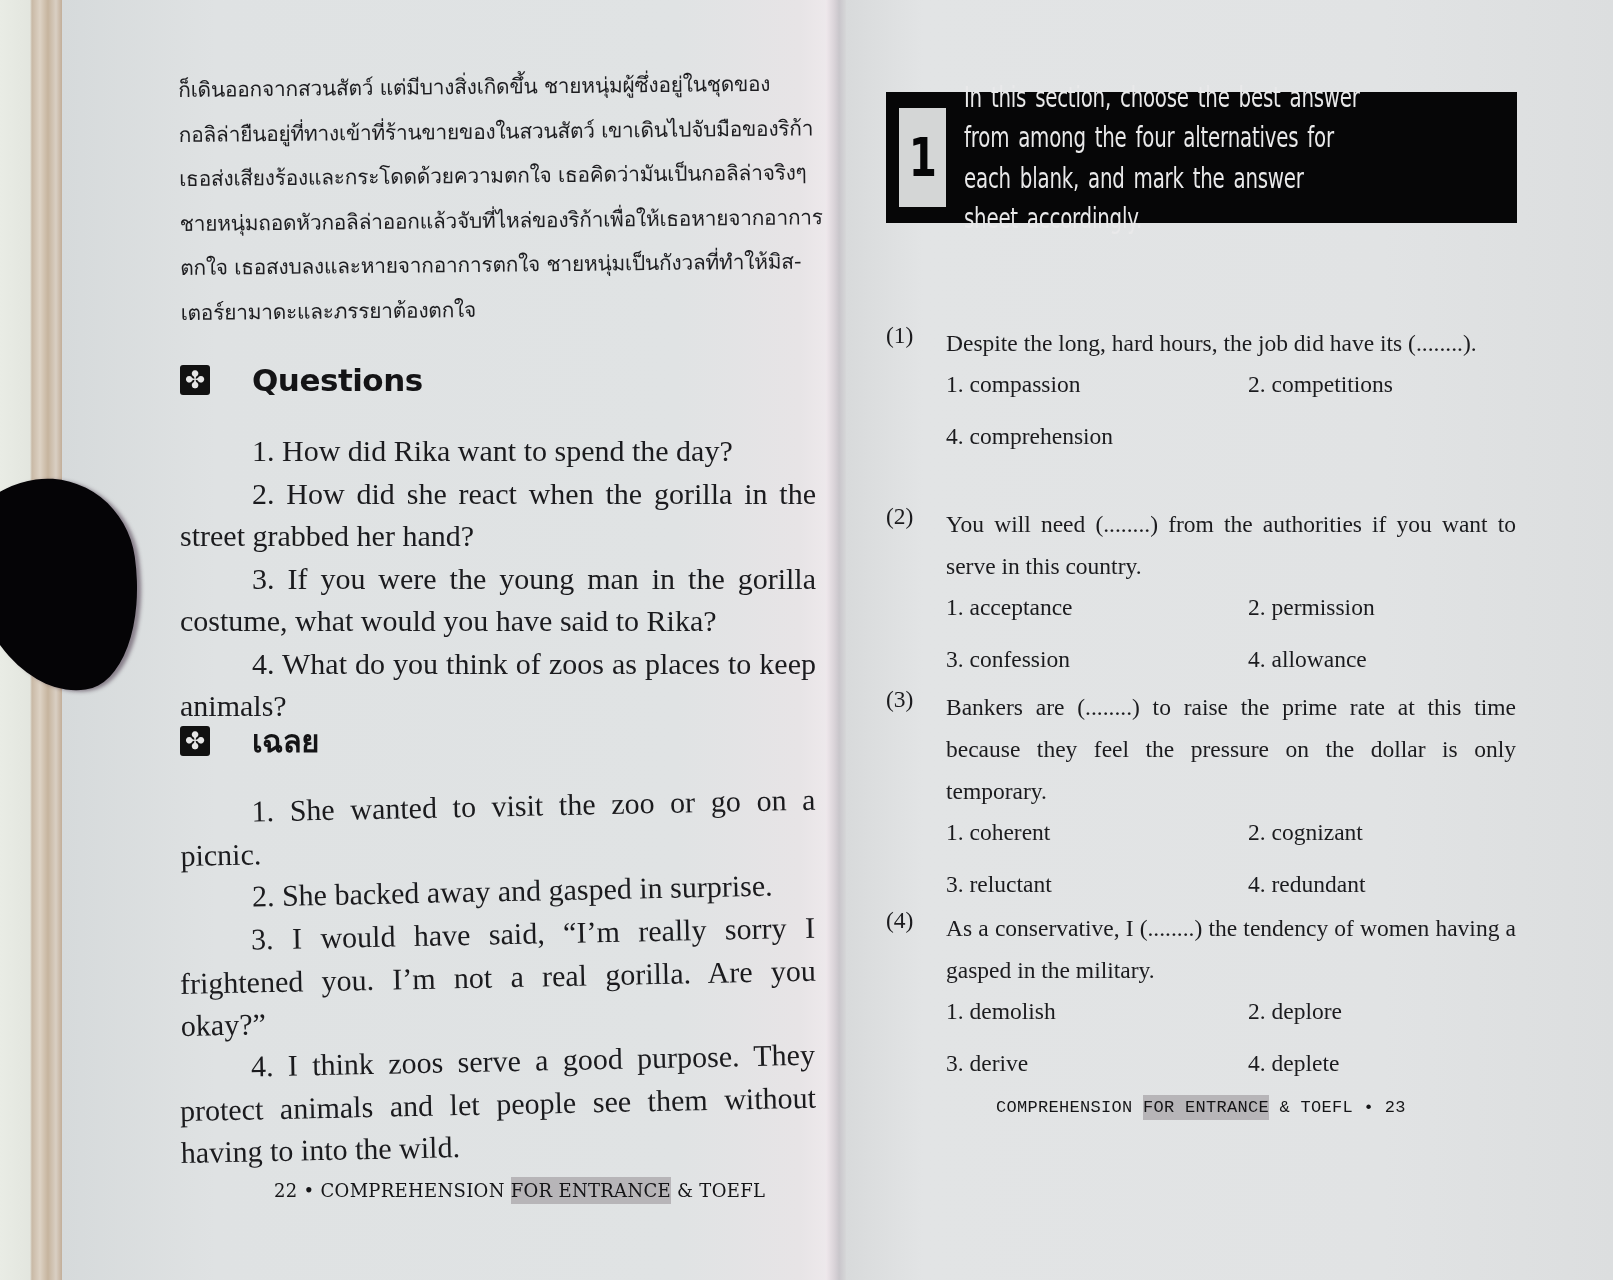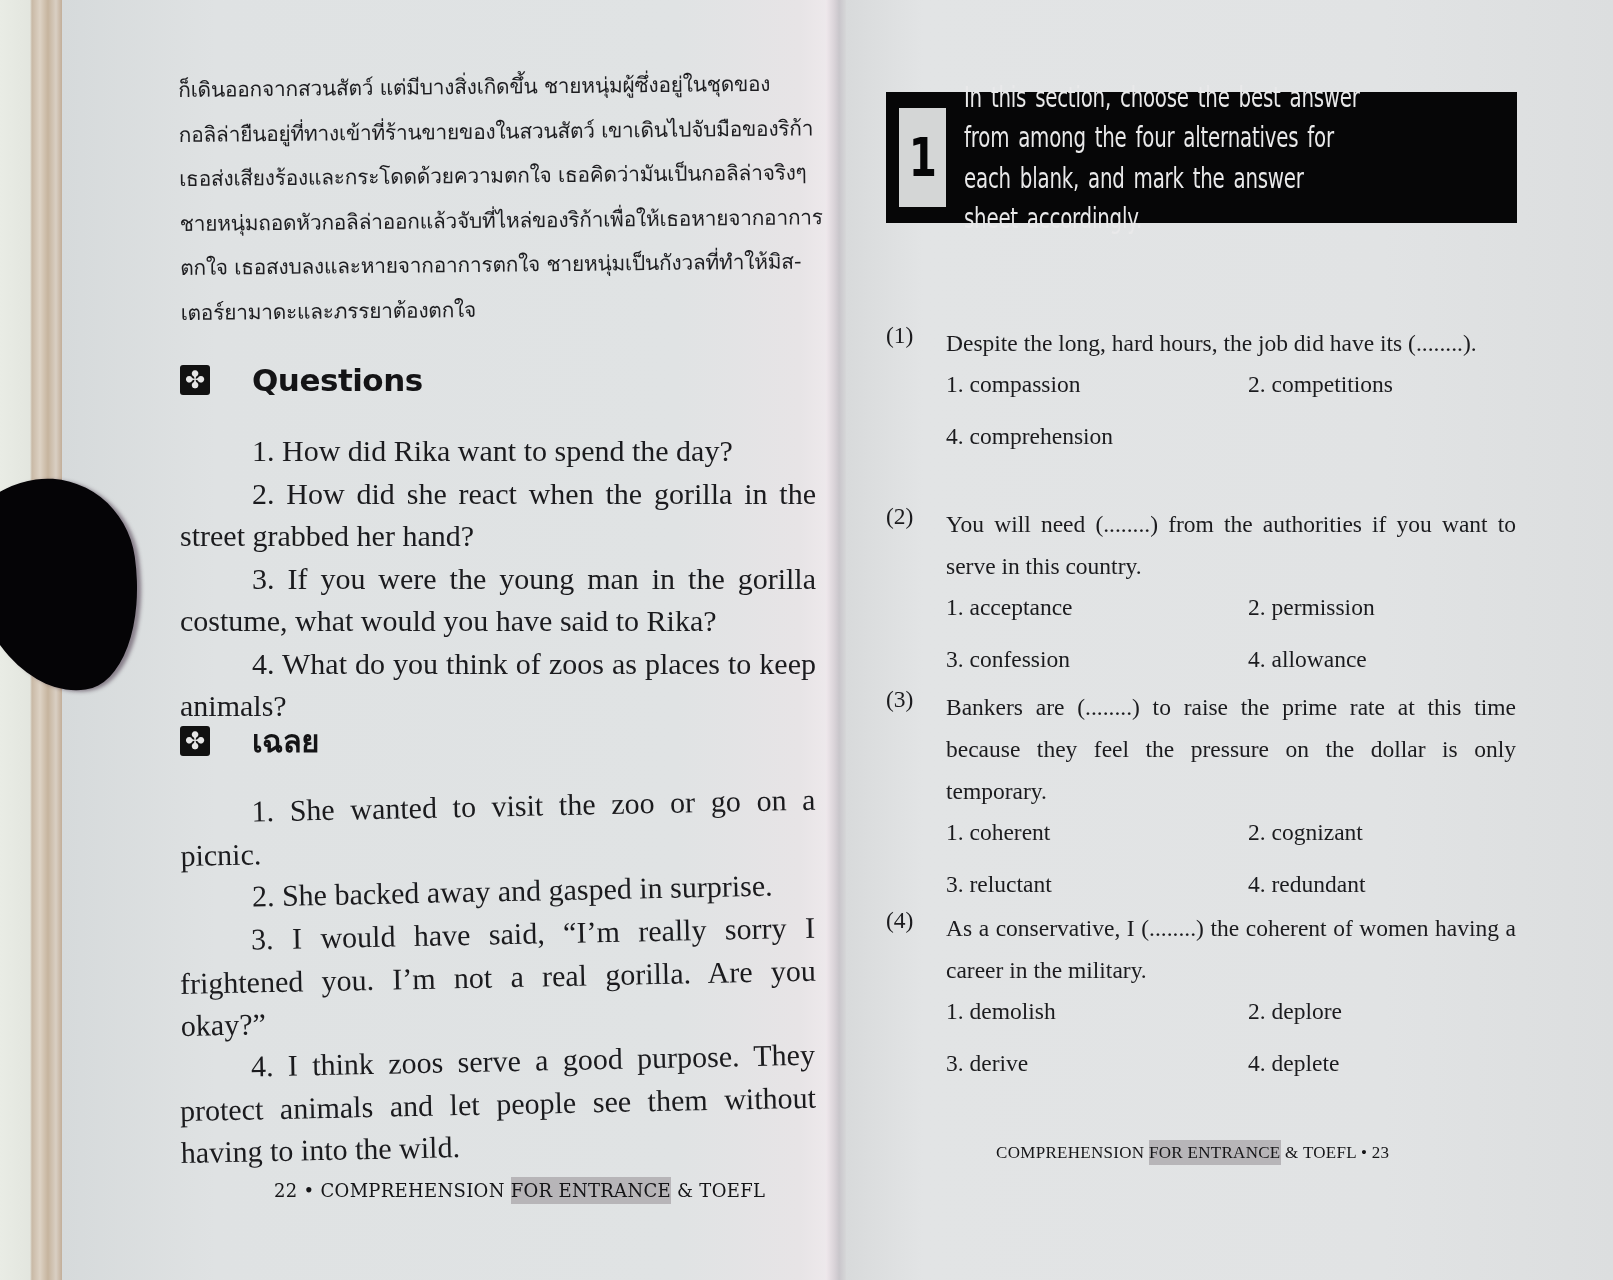--- a/index.html
+++ b/index.html
@@ -56,22 +56,22 @@
     position: absolute; left: 180px; width: 636px; font-size: 30px; line-height: 42.5px;
     color: #1b1b1e;
   }
   .q-list .item { text-align: justify; text-align-last: left; text-indent: 72px; }
   .q-list .item.tilt { transform: rotate(-1.2deg); transform-origin: left center; }
   .footer-left {
     position: absolute; left: 274px; top: 1180px; font-size: 18px; letter-spacing: 0.3px;
     font-family: "DejaVu Serif", serif; color: #151517;
   }
   .footer-right {
-    position: absolute; left: 996px; top: 1143px; font-size: 17px; letter-spacing: 0.3px;
-    font-family: Liberation Serif, serif; color: #151517;
+    position: absolute; left: 996px; top: 1098px; font-size: 17px; letter-spacing: 0.3px;
+    font-family: Liberation Mono, monospace; color: #151517;
   }
   .footer-shade { background: #b7b5b8; padding: 3px 0; }
   .instruction-box {
     position: absolute; left: 886px; top: 92px; width: 631px; height: 131px;
     background: #060607; display: flex; align-items: center;
   }
   .instruction-box .num-box {
     margin-left: 13px; width: 60px; height: 99px; background: #d4d6d6;
     display: flex; align-items: center; justify-content: center;
   }
@@ -182,21 +182,21 @@
     <span>1. coherent</span>
     <span>2. cognizant</span>
     <span>3. reluctant</span>
     <span>4. redundant</span>
   </div>
 </div>
 
 <div class="mcq" style="top:907px;">
   <div class="stem-row">
     <span class="qnum">(4)</span>
-    <span class="stem">As a conservative, I (........) the coherent of women having a career in the military.</span>
+    <span class="stem">As a conservative, I (........) the tendency of women having a gasped in the military.</span>
   </div>
   <div class="options">
     <span>1. demolish</span>
     <span>2. deplore</span>
     <span>3. derive</span>
     <span>4. deplete</span>
   </div>
 </div>
 
 <div class="footer-right">

